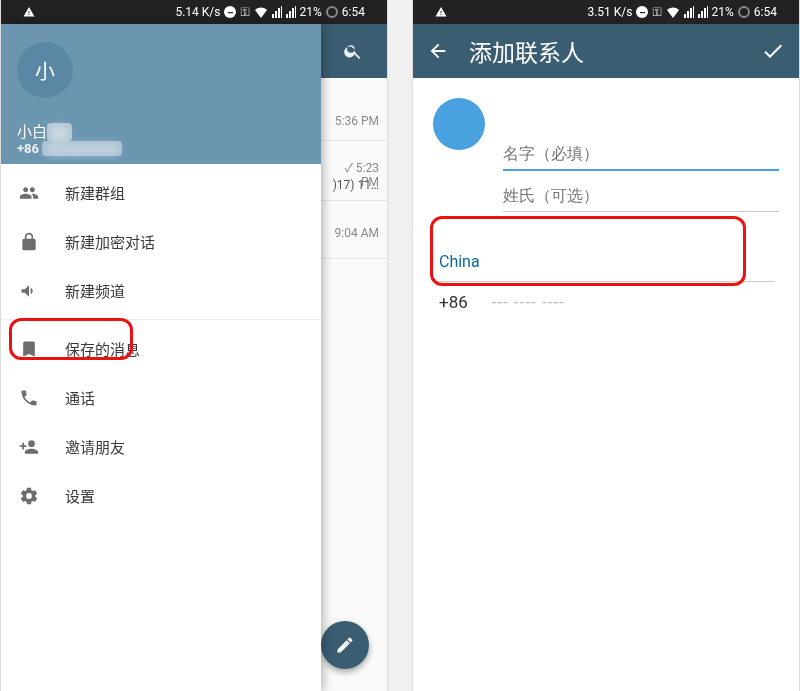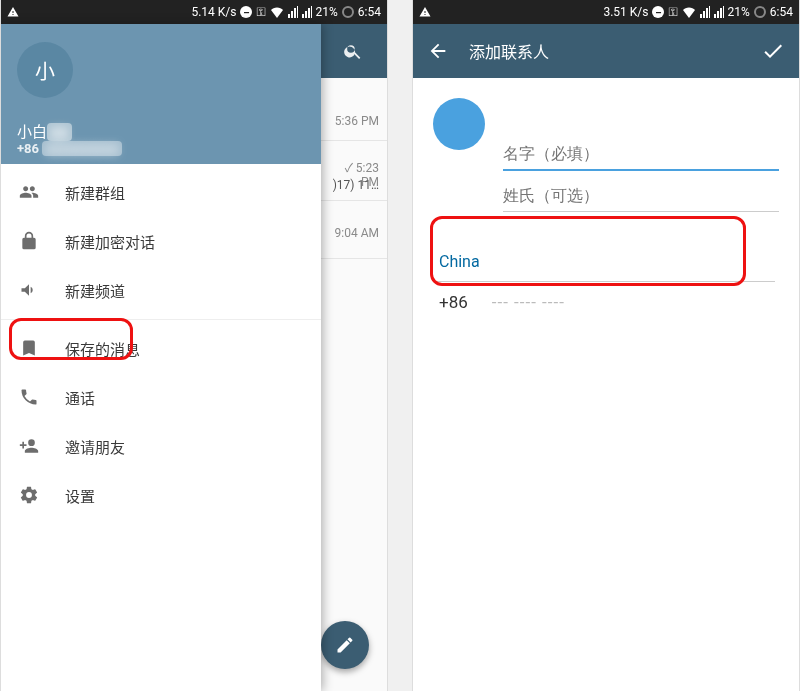--- a/index.html
+++ b/index.html
@@ -23,21 +23,21 @@
     border-right: 1px solid #ddd;
   }
   
   .status-bar {
     height: 24px;
     background: #222;
     color: #fff;
     display: flex;
     align-items: center;
     font-size: 12px;
-    padding: 0 6px;
+    padding: 0 22px;
   }
   .status-left { display:flex; align-items:center; gap:4px; }
   .status-right { margin-left:auto; display:flex; align-items:center; gap:4px; }
   .dash{ width:12px;height:12px;border-radius:50%;background:#fff;display:flex;align-items:center;justify-content:center;color:#222;font-size:10px;font-weight:bold;}
   .key{ font-size:12px; }
   .clock-ring{ width:12px;height:12px;border:2px solid #888;border-radius:50%;}
 
   
   .chat-bg {
     position:absolute; top:24px; right:0; width:68px; bottom:0; background:#fafafa;
@@ -68,33 +68,33 @@
   }
   .avatar-lg {
     width:56px;height:56px;border-radius:50%;background:#5a87a3;
     display:flex;align-items:center;justify-content:center;color:#fff;font-size:20px;
   }
   .drawer-name{ margin-top:22px; font-size:15px; }
   .drawer-phone{ font-size:13px; opacity:.85; margin-top:0;font-weight:bold;}
   .blur{ background:rgba(255,255,255,.45); color:transparent; border-radius:4px; padding:0 4px; text-shadow:0 0 10px rgba(255,255,255,.8);}
   .drawer-list{ flex:1; overflow:auto; padding-top:4px;}
   .drawer-item{
-    display:flex;align-items:flex-start;gap:24px;
+    display:flex;align-items:flex-end;gap:24px;
     padding:14px 18px; font-size:15px; color:#3a3a3a;
   }
   .drawer-item .ico{ width:22px; text-align:center; color:#6d6d6d; }
   .drawer-div{ height:1px;background:#eee;margin:4px 0;}
   .red-box{ position:absolute; border:3px solid #e11; border-radius:12px; pointer-events:none;}
 
   
   .r-toolbar{
     height:54px; background:#3b5d72; color:#fff;
     display:flex; align-items:center; padding:0 14px; gap:20px;
   }
-  .r-toolbar-title{ font-size:16px; }
+  .r-toolbar-title{ font-size:23px; }
   .r-check{ margin-left:auto; }
   .form{
     padding:20px 20px 0 20px;
   }
   .form-row1{ display:flex; gap:18px; align-items:flex-start;}
   .avatar-blue{ width:52px;height:52px;border-radius:50%;background:#4aa1df; flex:0 0 auto;}
   .name-fields{ flex:1; }
   .input-line{
     border:none;border-bottom:1px solid #ccc; width:100%; font-size:16px;
     padding:8px 0 6px 0; color:#999;margin-top:39px;

